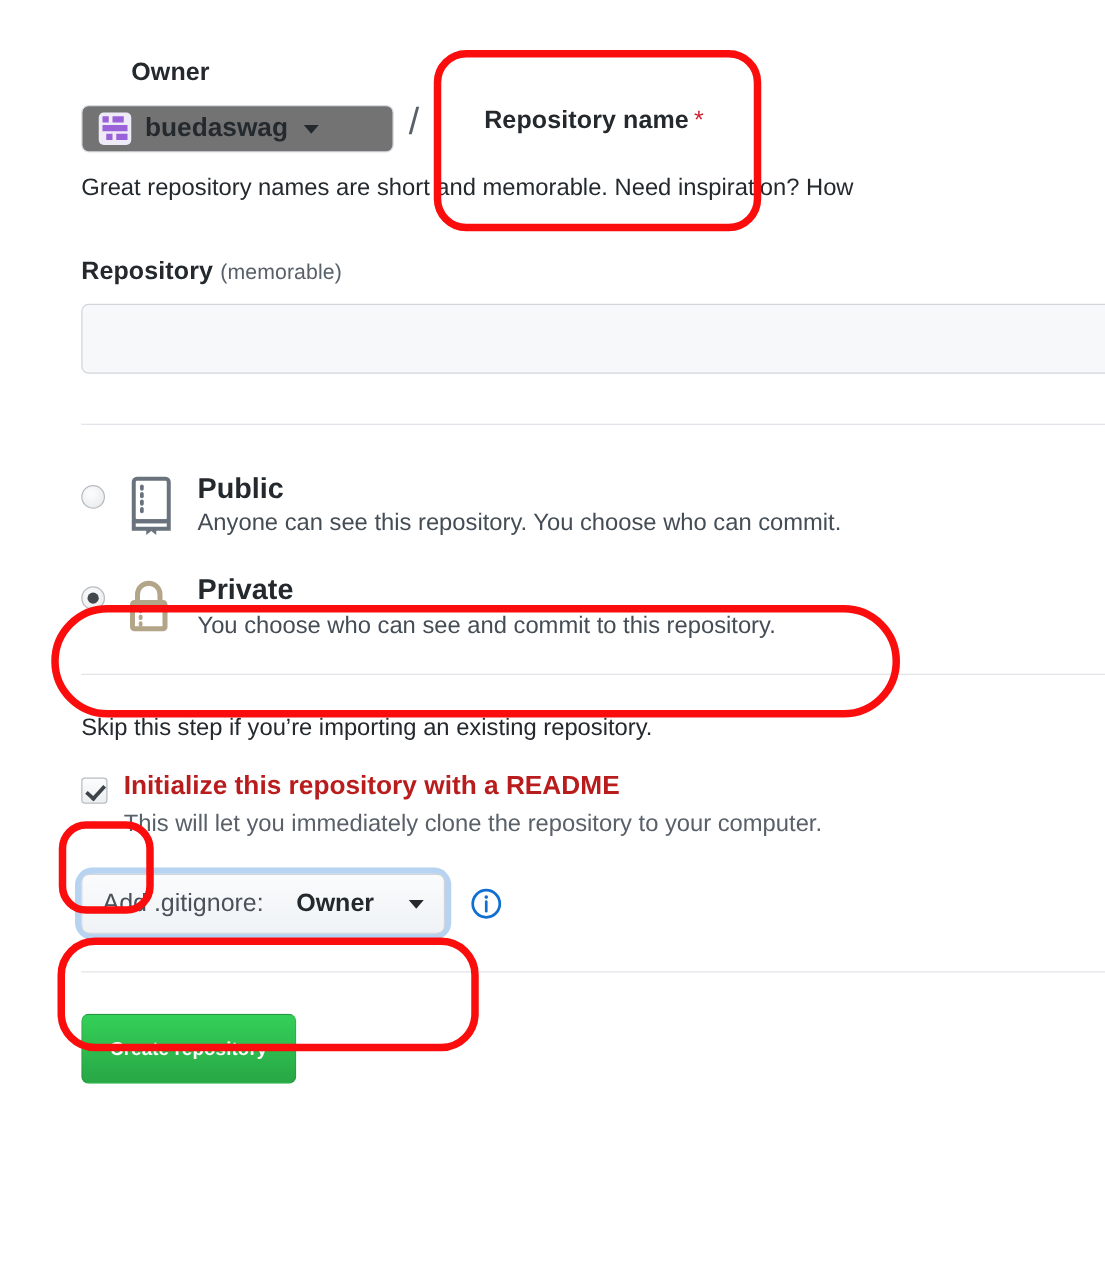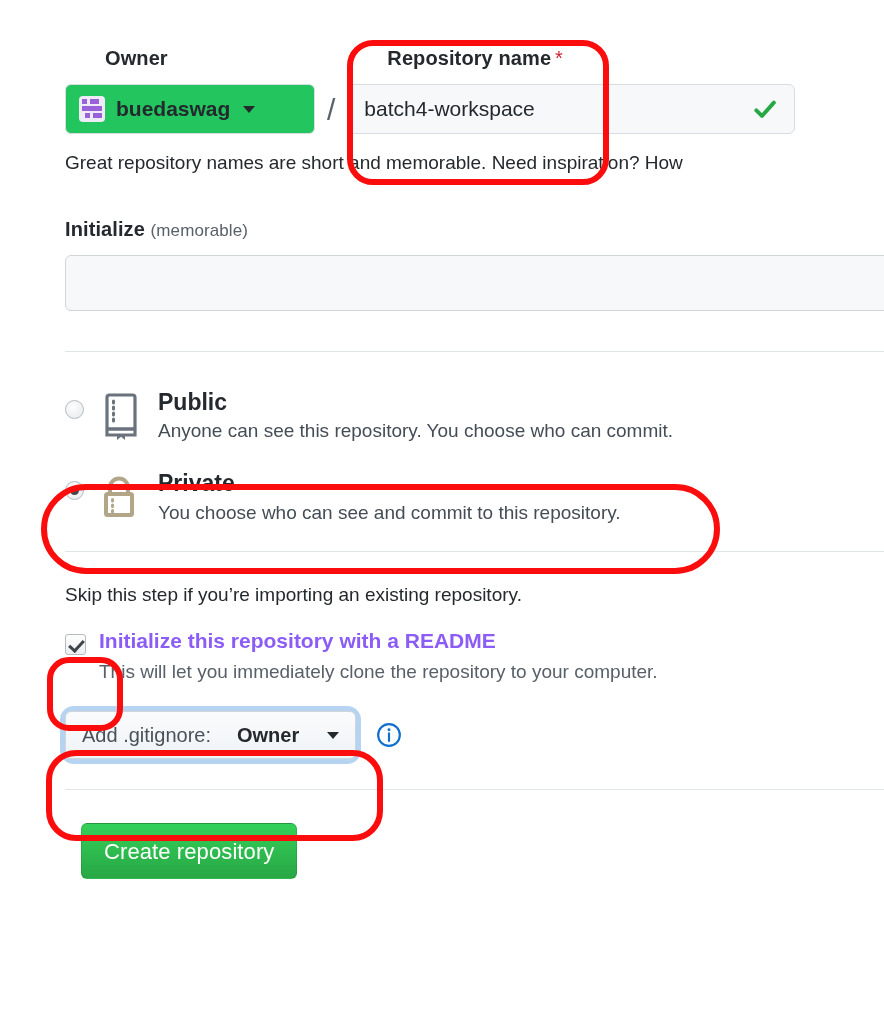--- a/index.html
+++ b/index.html
@@ -61,27 +61,27 @@
   
   .name-row {
     display: flex;
     align-items: flex-end;
     padding-top: 47px;
   }
   .field-col { display: flex; flex-direction: column; }
   .field-col .lbl { margin-bottom: 14px; margin-left: 40px; }
 
   .owner-select {
-    height: 50px;
+    height: 38px;
     min-width: 250px;
     padding: 0 16px 0 13px;
     display: flex;
     align-items: center;
     gap: 11px;
-    background: #22c55e;
+    background: #737373;
     border: 1px solid #d9dde2;
     border-radius: 6px;
     cursor: pointer;
   }
   .avatar {
     width: 26px; height: 26px;
     border-radius: 4px;
     background: #efeaf7;
     flex: none;
     position: relative;
@@ -221,21 +221,21 @@
     position: absolute;
     left: 6px; top: 2px;
     width: 6px; height: 12px;
     border: solid #3d4349;
     border-width: 0 3px 3px 0;
     transform: rotate(42deg);
   }
   .cb-title {
     font-size: 21px;
     font-weight: bold;
-    color: #8b5cf6;
+    color: #b91c1c;
     line-height: 1.25;
   }
   .cb-sub {
     font-size: 19px;
     color: #586069;
     line-height: 1.4;
     margin-top: 4px;
     white-space: nowrap;
   }
 
@@ -272,25 +272,24 @@
   .create-btn {
     margin-top: 33px;
     display: inline-block;
     padding: 0 22px;
     height: 56px;
     line-height: 56px;
     background: linear-gradient(#34d058, #28a745);
     border: 1px solid rgba(27,31,35,.12);
     border-radius: 6px;
     color: #ffffff;
-    font-size: 22px;
-    font-weight: normal;
+    font-size: 15px;
+    font-weight: bold;
     cursor: pointer;
     letter-spacing: .1px;
-    margin-left: 16px;
   }
 
   
   .anno {
     position: absolute;
     border: 6px solid #fb0d0d;
     border-radius: 26px;
     pointer-events: none;
     z-index: 40;
   }
@@ -322,35 +321,29 @@
           <span class="caret"></span>
         </div>
       </div>
 
       <div class="slash">/</div>
 
       <div class="field-col">
         <span class="lbl">
           <span>Repository name</span><span class="req">*</span>
         </span>
-        <div class="repo-input">
-          <span class="val">batch4-workspace</span>
-          <svg class="check-ok" viewBox="0 0 24 24">
-            <path d="M4 13.2 L9.2 18.4 L20.2 6.1" fill="none" stroke="#28a745" stroke-width="3.6" stroke-linecap="round" stroke-linejoin="round"></path>
-          </svg>
-        </div>
       </div>
     </div>
 
     <div class="note helper-line">Great repository names are short and memorable. Need inspiration? How</div>
 
     
     <div class="desc-block">
       <span class="lbl">
-        <span>Initialize</span>
+        <span>Repository</span>
         <span class="optional">(memorable)</span>
       </span>
       <div class="desc-input" title=""></div>
     </div>
 
     <div class="rule" style="margin-top:40px;"></div>
 
     
     <div class="vis-group" style="margin-top:34px;">
 

